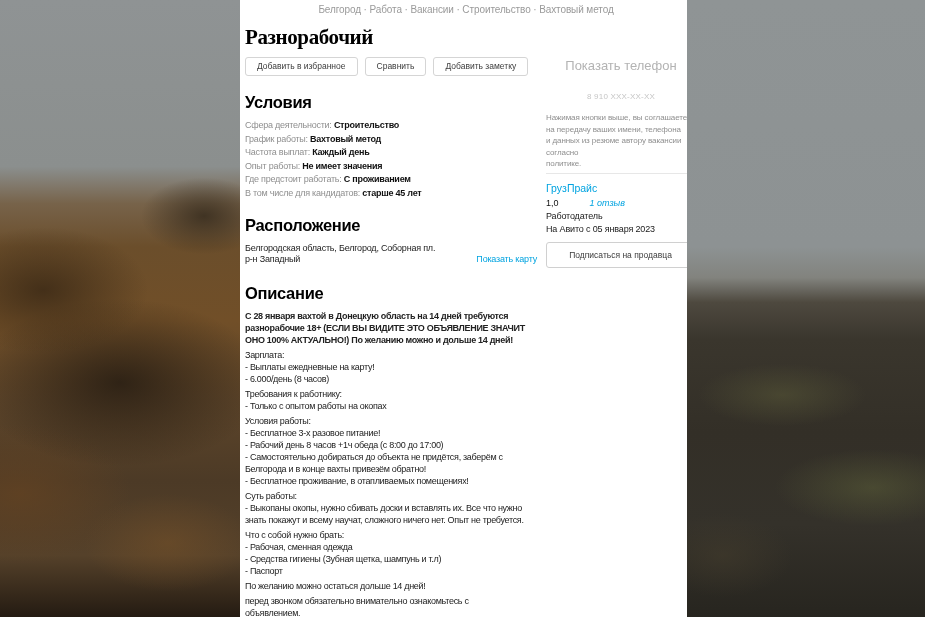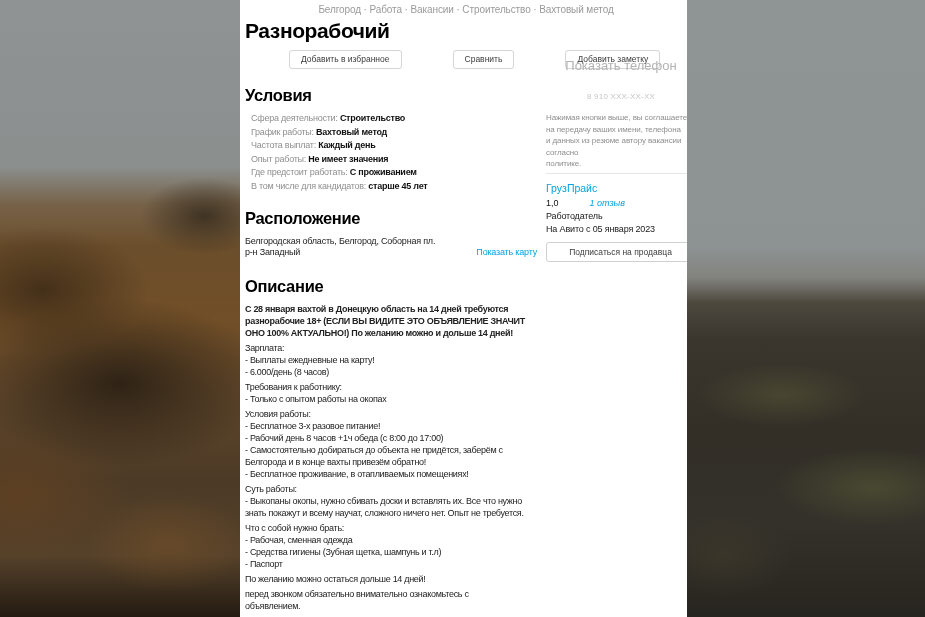--- a/index.html
+++ b/index.html
@@ -30,37 +30,37 @@
   }
 
   
   .card {
     position: absolute; left: 240px; top: 0; width: 447px; height: 617px;
     background: #fff; padding: 4px 0 0 5px; overflow: hidden;
   }
 
   .breadcrumb { font-size: 10px; color: #9a9a9a; letter-spacing: -0.1px; cursor: pointer; text-align: center; }
 
-  .header-row { display: flex; justify-content: space-between; align-items: flex-start; margin-top: 4px; width: 442px; }
+  .header-row { display: flex; justify-content: space-between; align-items: flex-start; margin-top: 10px; width: 442px; font-family: Liberation Serif, serif; }
   .title { font-size: 21px; font-weight: bold; color: #000; letter-spacing: -0.4px; }
   .price { font-size: 19px; font-weight: bold; color: #000; margin-right: 37px; white-space: nowrap; letter-spacing: -0.4px; }
 
   .actions { display: flex; gap: 7px; margin-top: 7px; }
   .btn {
     background: #fff; border: 1px solid #d5d5d5; border-radius: 3px;
     font-size: 8.5px; color: #3c3c3c; padding: 0 11px; height: 19px; line-height: 17px;
-    font-family: inherit; cursor: pointer; white-space: nowrap; margin-left: 44px;
+    font-family: inherit; cursor: pointer; white-space: nowrap;
   }
 
   .h2 { font-size: 16.5px; font-weight: bold; color: #000; letter-spacing: -0.3px; }
 
   .left-col { width: 292px; position: relative; }
   .section-conditions { margin-top: 17px; }
   .cond-rows { margin-top: 7px; font-size: 9px; letter-spacing: -0.25px; }
-  .cond-row { line-height: 13.5px; white-space: nowrap; margin-left: 6px; }
+  .cond-row { line-height: 13.5px; white-space: nowrap; }
   .cond-label { color: #8f8f8f; }
   .cond-value { color: #111; font-weight: bold; }
 
   .section-location { margin-top: 16px; }
   .address { margin-top: 8px; font-size: 9px; line-height: 11px; color: #222; position: relative; letter-spacing: -0.2px; }
   .map-link { position: absolute; right: 0; bottom: 0; color: #00a3e0; cursor: pointer; }
 
   .section-description { margin-top: 19px; }
   .desc { margin-top: 7px; width: 280px; font-size: 9px; line-height: 12px; color: #222; letter-spacing: -0.3px; }
   .desc p { margin: 3px 0 0 0; white-space: pre-line; }
@@ -71,21 +71,21 @@
   .right-col { position: absolute; left: 306px; top: 58px; width: 150px; }
   .show-phone { text-align: center; color: #b3b3b3; font-size: 13px; cursor: pointer; }
   .phone-masked { text-align: center; color: #c6c6c6; font-size: 8px; margin-top: 19px; letter-spacing: 0.2px; }
   .disclaimer { margin-top: 11px; font-size: 8px; color: #8f8f8f; line-height: 11.5px; white-space: pre-line; letter-spacing: -0.1px; }
   .divider { border-top: 1px solid #e7e7e7; margin-top: 3px; height: 0; }
   .seller-name { color: #00a3e0; font-size: 10.5px; margin-top: 8px; cursor: pointer; }
   .rating-row { display: flex; margin-top: 4px; font-size: 9px; color: #111; }
   .reviews-link { color: #00a3e0; margin-left: 31px; cursor: pointer; font-style: italic; }
   .seller-type, .seller-since { font-size: 9px; margin-top: 3px; color: #1a1a1a; letter-spacing: -0.15px; }
   .subscribe {
-    margin-top: 8px; width: 149px; height: 20px; background: #fff;
+    margin-top: 8px; width: 149px; height: 26px; background: #fff;
     border: 1px solid #d0d0d0; border-radius: 3px; font-size: 8.5px; color: #3c3c3c;
     font-family: inherit; cursor: pointer; line-height: 14px; text-align: center;
   }
 </style>
 </head>
 <body>
 
 <div class="bg-left"></div>
 <div class="bg-right"></div>
 

